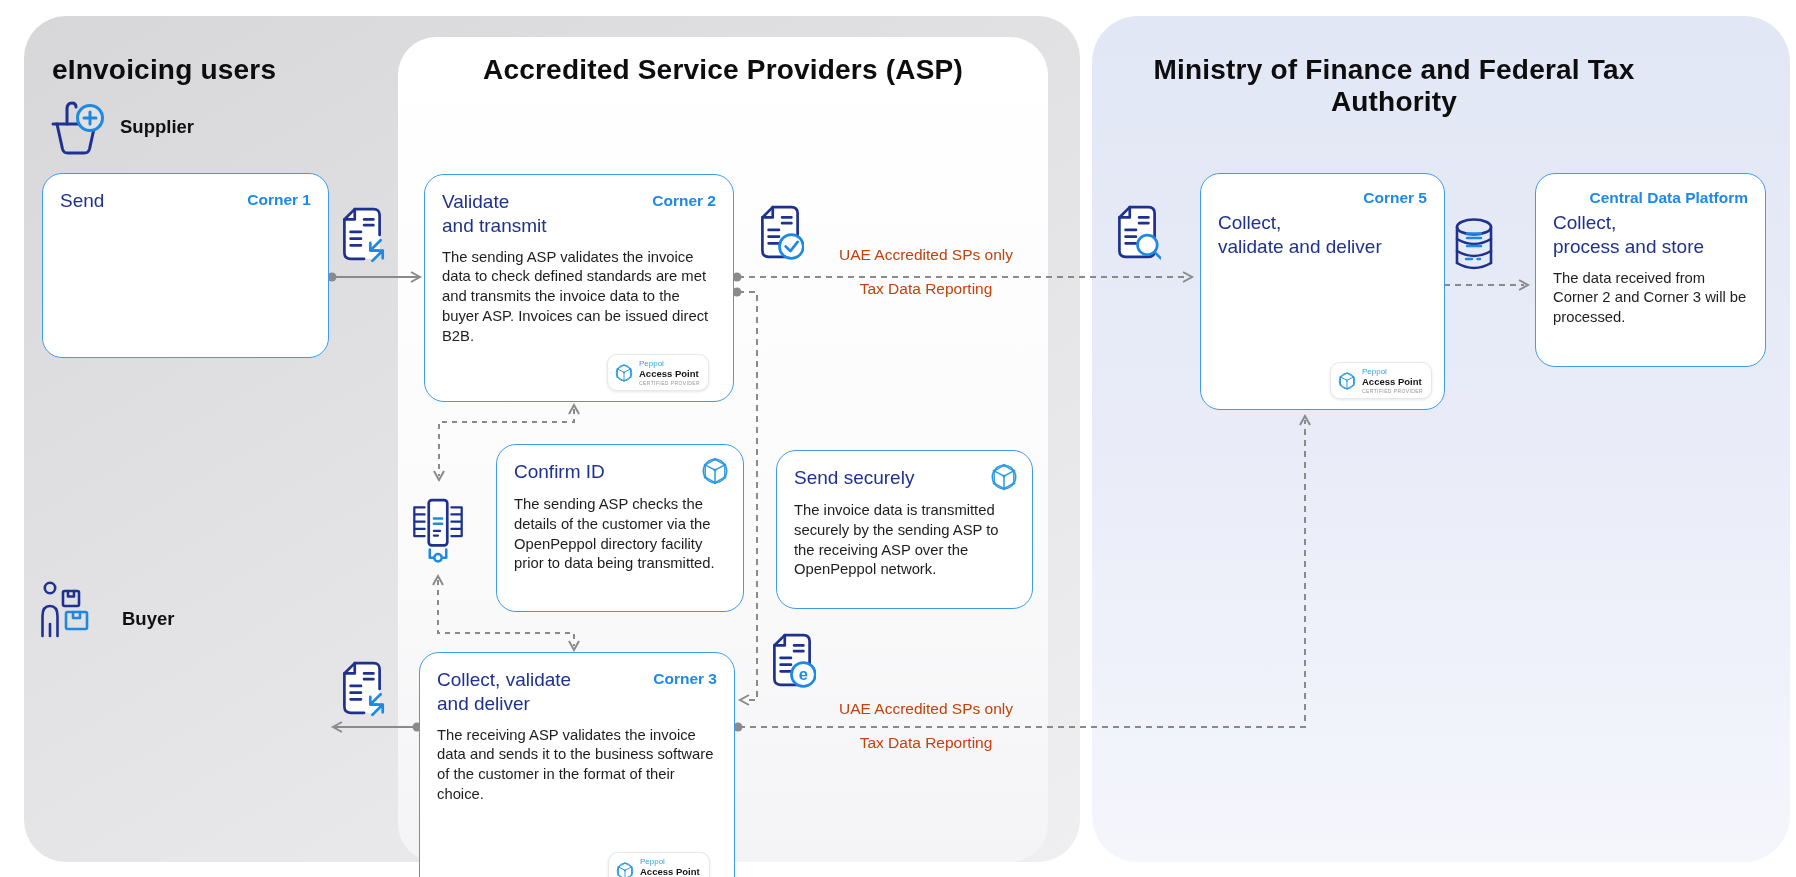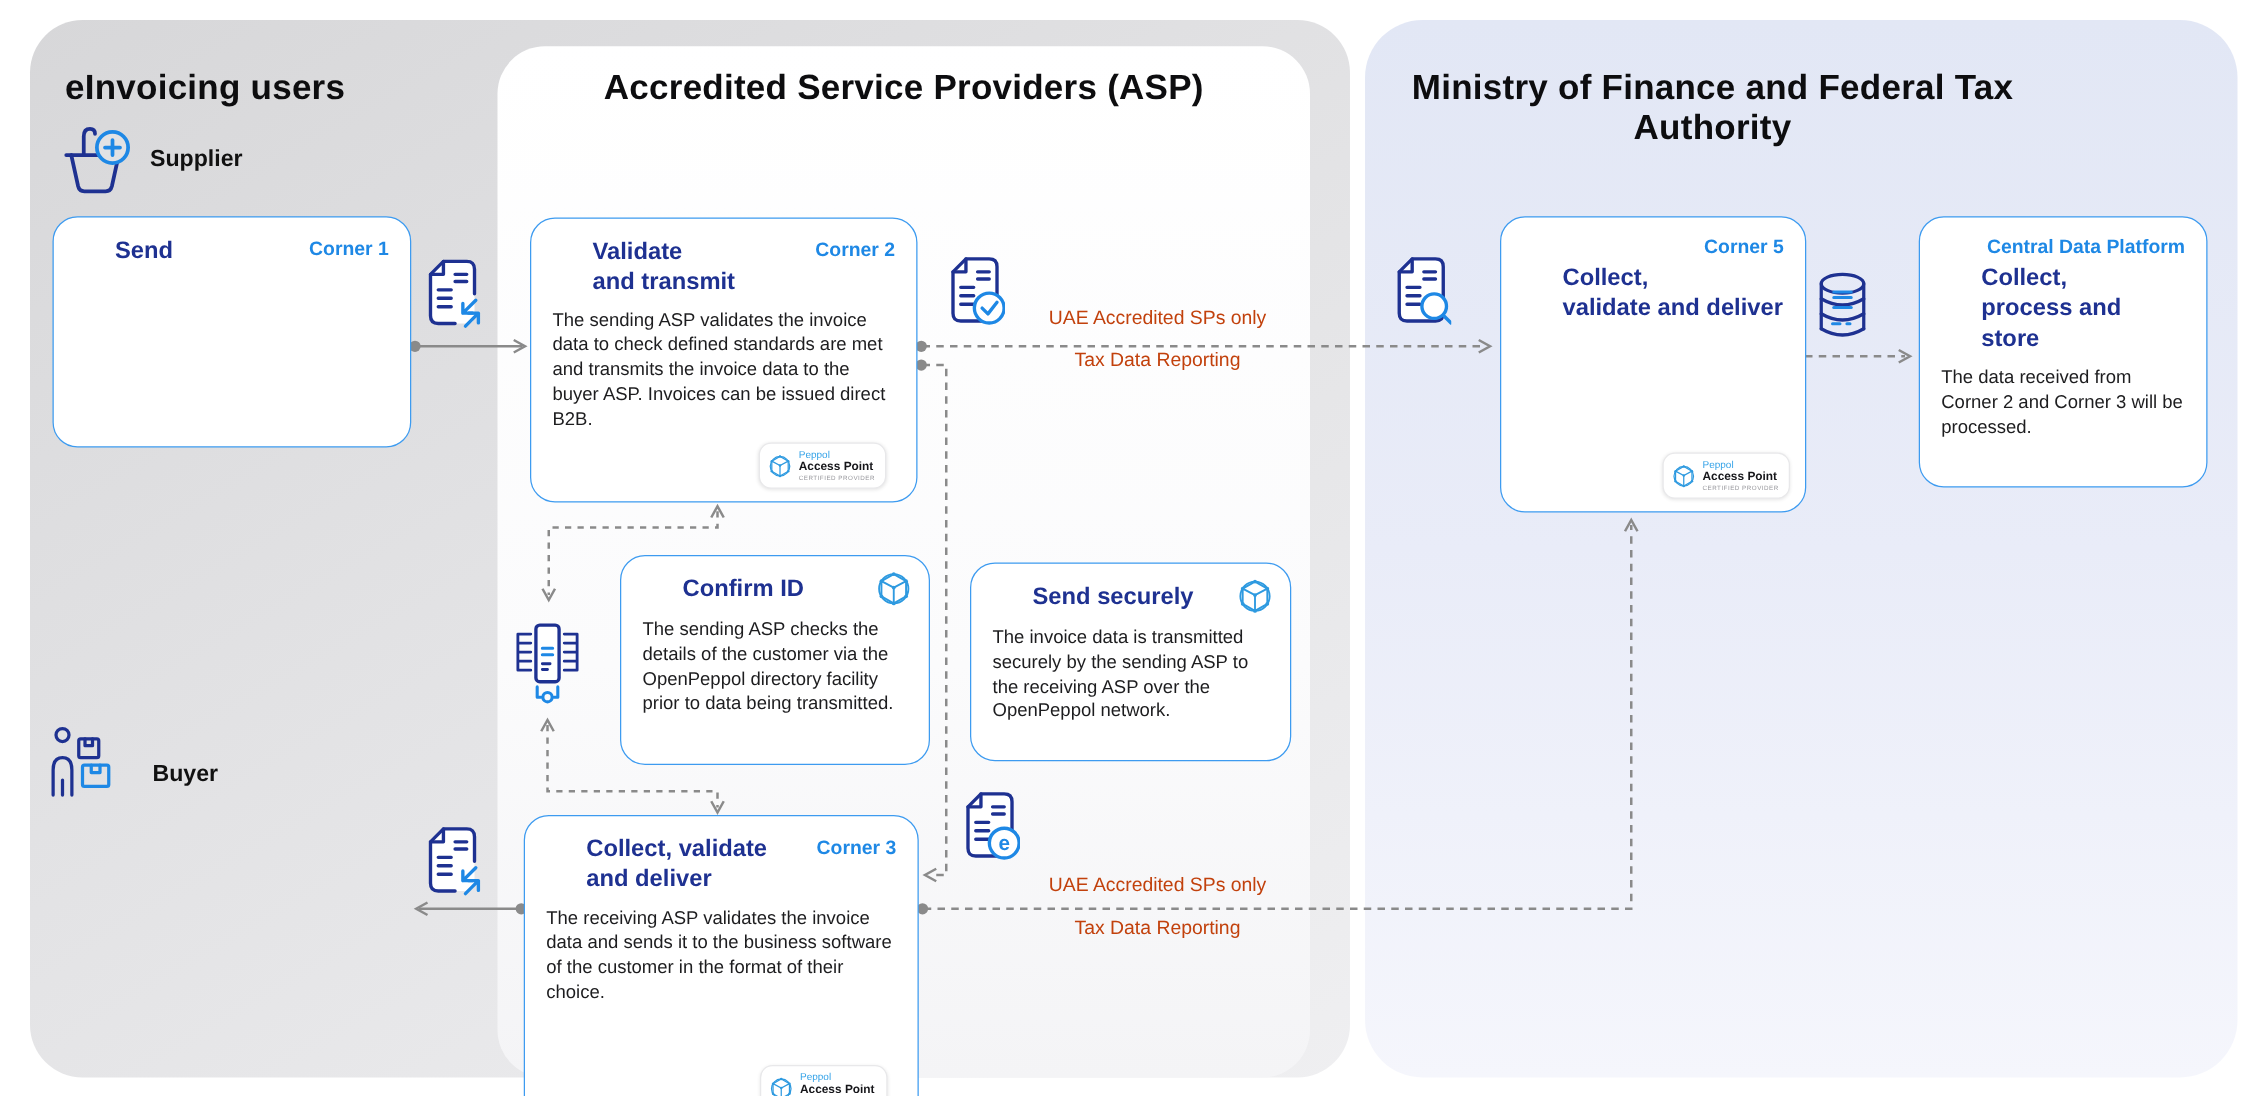--- a/index.html
+++ b/index.html
@@ -8,26 +8,26 @@
   .panel{position:absolute;}
   .panel-users{left:24px;top:16px;width:1056px;height:846px;border-radius:42px;
     background:linear-gradient(150deg,#d7d7d9 0%,#e2e2e4 45%,#efeff1 100%);}
   .panel-asp{left:398px;top:37px;width:650px;height:825px;border-radius:38px;
     background:linear-gradient(180deg,#ffffff 0%,#fbfbfc 60%,#f4f4f6 100%);}
   .panel-ministry{left:1092px;top:16px;width:698px;height:846px;border-radius:46px;
     background:linear-gradient(180deg,#e2e7f5 0%,#e9ecf8 50%,#f5f6fc 100%);}
   .sec-title{position:absolute;font-weight:bold;font-size:28px;color:#0d0d0f;letter-spacing:.2px;}
   .t-users{left:52px;top:54px;}
   .t-asp{left:398px;width:650px;top:54px;text-align:center;}
-  .t-ministry{left:1072px;width:596px;top:54px;text-align:center;}
+  .t-ministry{left:1096px;width:596px;top:54px;text-align:center;}
   .overlay{position:absolute;left:0;top:0;pointer-events:none;}
   .card{position:absolute;background:#fff;border:1.6px solid #3d9bf0;border-radius:20px;
         padding:15px 17px;box-sizing:border-box;}
   .card-head{display:flex;justify-content:space-between;align-items:flex-start;}
-  .card-title{font-size:19px;font-weight:bold;color:#1e3191;line-height:1.28;white-space:pre-line;margin-left:32px;}
+  .card-title{font-size:19px;font-weight:normal;color:#1e3191;line-height:1.28;white-space:pre-line;}
   .corner{font-size:15.5px;font-weight:bold;color:#1e88e5;white-space:nowrap;padding-top:2px;}
   .corner-row{text-align:right;font-size:15.5px;font-weight:bold;color:#1e88e5;margin-bottom:4px;}
   .card-body{margin:9px 0 0 0;font-size:14.8px;line-height:1.34;color:#1d1d1f;}
   .actor-label{position:absolute;font-size:18.5px;font-weight:bold;color:#111;}
   .flow-label{position:absolute;transform:translateX(-50%);font-size:15.5px;color:#c2410c;white-space:nowrap;}
   .icon{position:absolute;}
   .badge{position:absolute;display:flex;align-items:center;gap:5px;background:#fff;
          border:1px solid #e8e8ea;border-radius:10px;padding:4px 8px 4px 6px;
          box-shadow:0 1px 3px rgba(0,0,0,.10);}
   .badge .b1{font-size:8px;color:#35a3e8;line-height:1.15;}
@@ -369,21 +369,21 @@
           </g>
       </svg>
       <div>
         <div class="b1">Peppol</div>
         <div class="b2">Access Point</div>
         <div class="b3">CERTIFIED PROVIDER</div>
       </div>
     </div>
   </div>
 
-  <div class="card" style="left:1535px;top:173px;width:231px;height:217px;">
+  <div class="card" style="left:1535px;top:173px;width:231px;height:194px;">
     <div class="corner-row">Central Data Platform</div>
     <div class="card-title">Collect,
 process and store</div>
     <p class="card-body">The data received from Corner 2 and Corner 3 will be processed.</p>
   </div>
 
   <div class="flow-label" style="left:926px;top:246px;">UAE Accredited SPs only</div>
   <div class="flow-label" style="left:926px;top:280px;">Tax Data Reporting</div>
   <div class="flow-label" style="left:926px;top:700px;">UAE Accredited SPs only</div>
   <div class="flow-label" style="left:926px;top:734px;">Tax Data Reporting</div>

